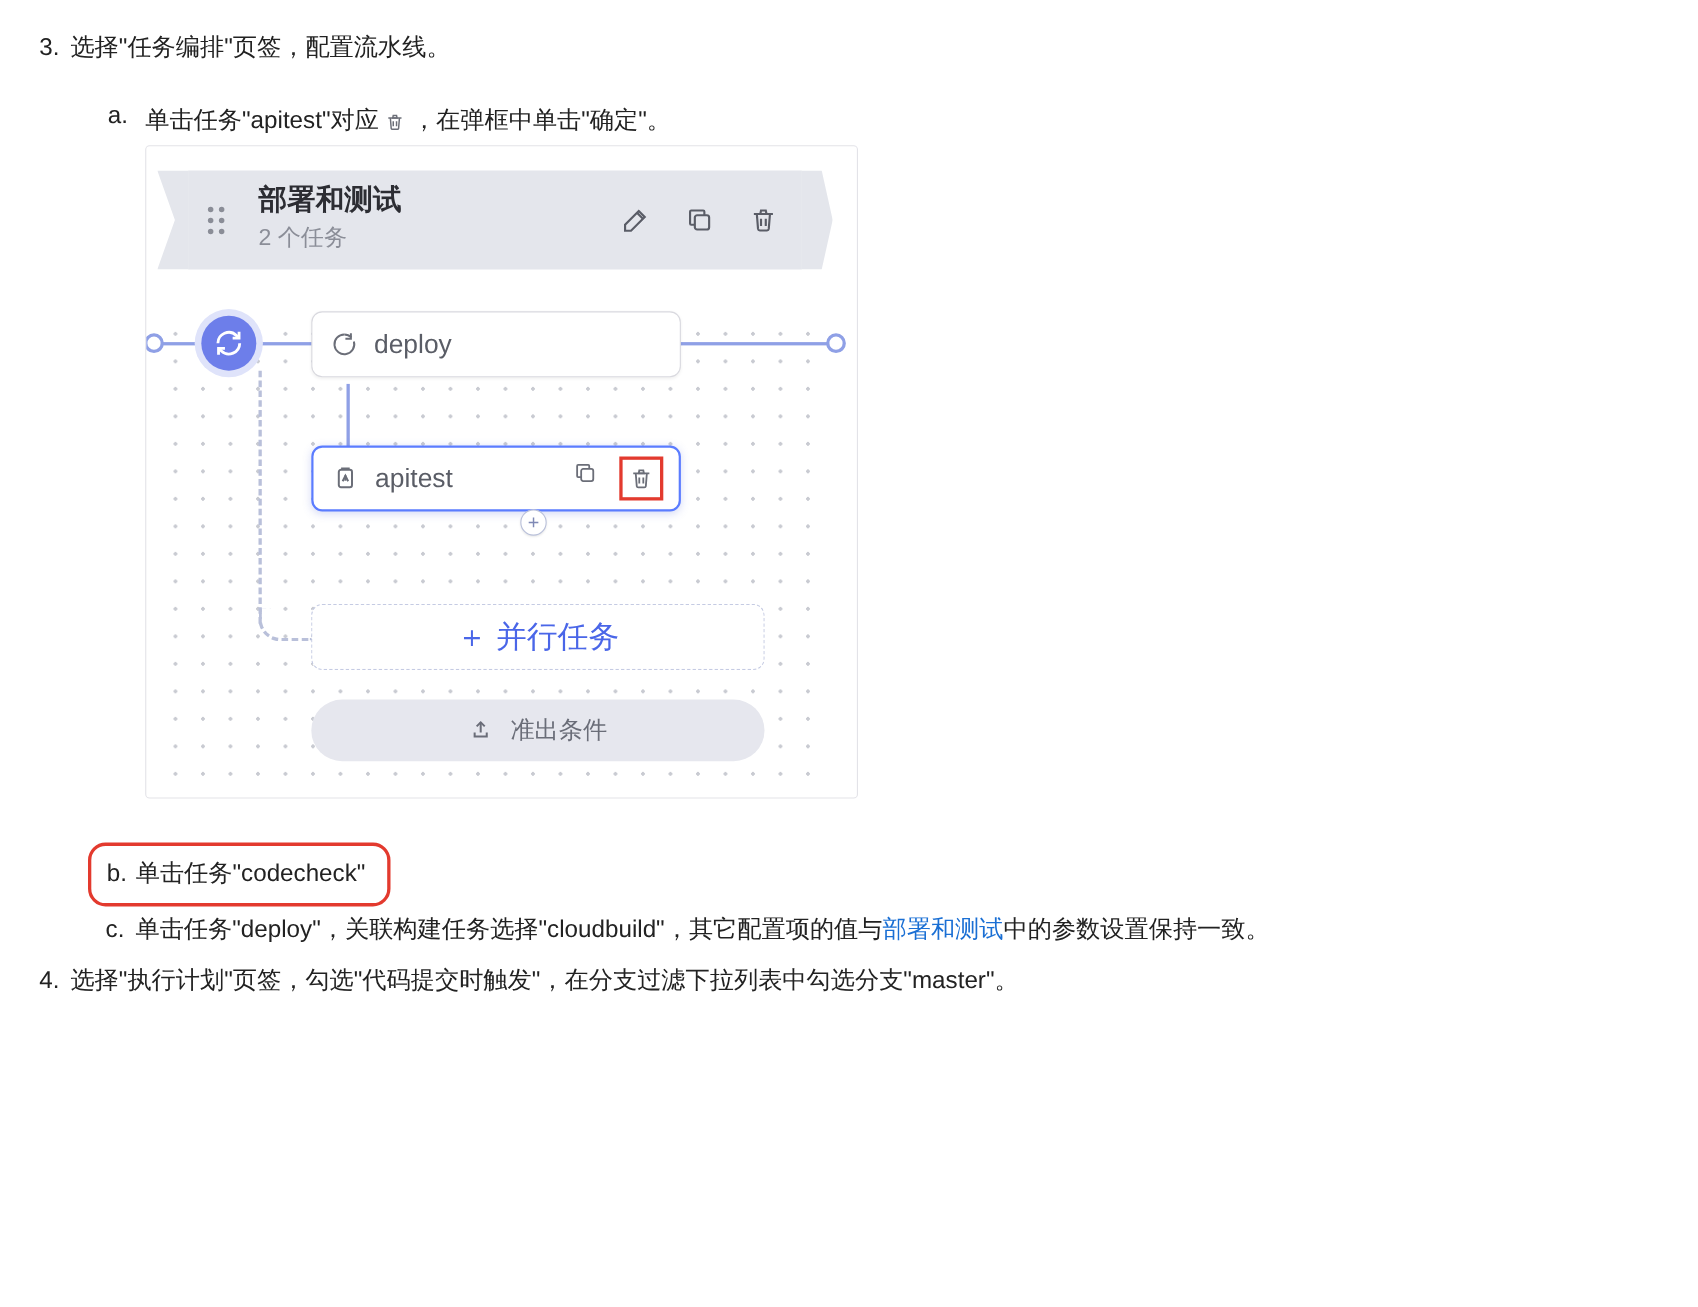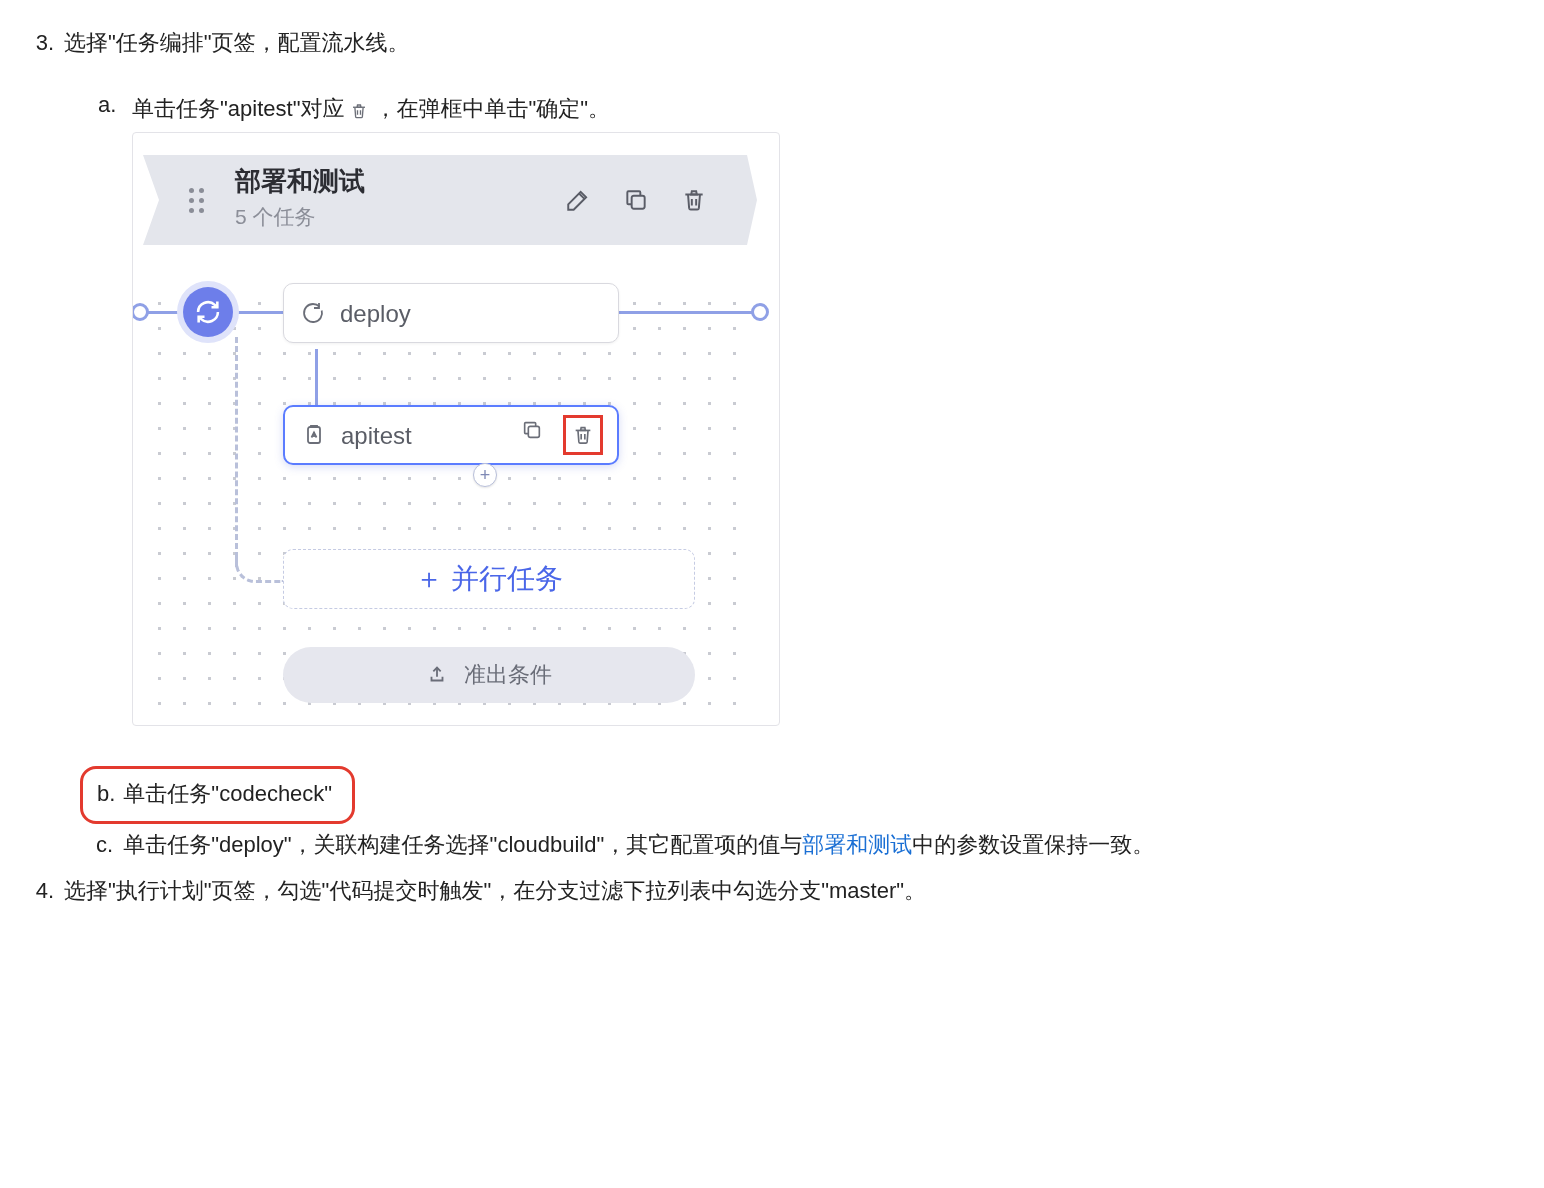--- a/index.html
+++ b/index.html
@@ -166,21 +166,21 @@
 
   .parallel {
     position: absolute; top: 262px; left: 140px; width: 412px; height: 60px;
     background: #fff; border: 1.5px dashed #c5cbe3; border-radius: 10px;
     display: flex; align-items: center; justify-content: center;
     color: var(--parallel-text); font-size: 28px; gap: 8px;
     cursor: pointer;
   }
 
   .exit-cond {
-    position: absolute; left: 140px; top: 360px; width: 412px; height: 56px;
+    position: absolute; left: 140px; top: 349px; width: 412px; height: 56px;
     border-radius: 28px; background: #e6e7ee;
     display: flex; align-items: center; justify-content: center;
     color: #6a6d78; font-size: 22px; gap: 16px;
     cursor: pointer;
   }
   .exit-cond svg { width: 22px; height: 22px; }
 
   
   .hl-box {
     display: inline-flex;
@@ -245,21 +245,21 @@
                     <span class="grip-dot"></span>
                     <span class="grip-dot"></span>
                   </div>
                 <div class="grip-row">
                     <span class="grip-dot"></span>
                     <span class="grip-dot"></span>
                   </div>
               </div>
               <div class="stage-titles">
                 <div class="stage-title">部署和测试</div>
-                <div class="stage-sub">5 个任务</div>
+                <div class="stage-sub">2 个任务</div>
               </div>
               <div class="stage-icons">
                 <span class="icon-btn">
                   <svg viewBox="0 0 24 24" fill="none" stroke="currentColor" stroke-width="1.8">
                     <path d="M14.5 4.5l5 5L8 21H3v-5L14.5 4.5z"></path>
                       <path d="M13 6l5 5"></path>
                   </svg>
                 </span>
                 <span class="icon-btn">
                   <svg viewBox="0 0 24 24" fill="none" stroke="currentColor" stroke-width="1.8">

